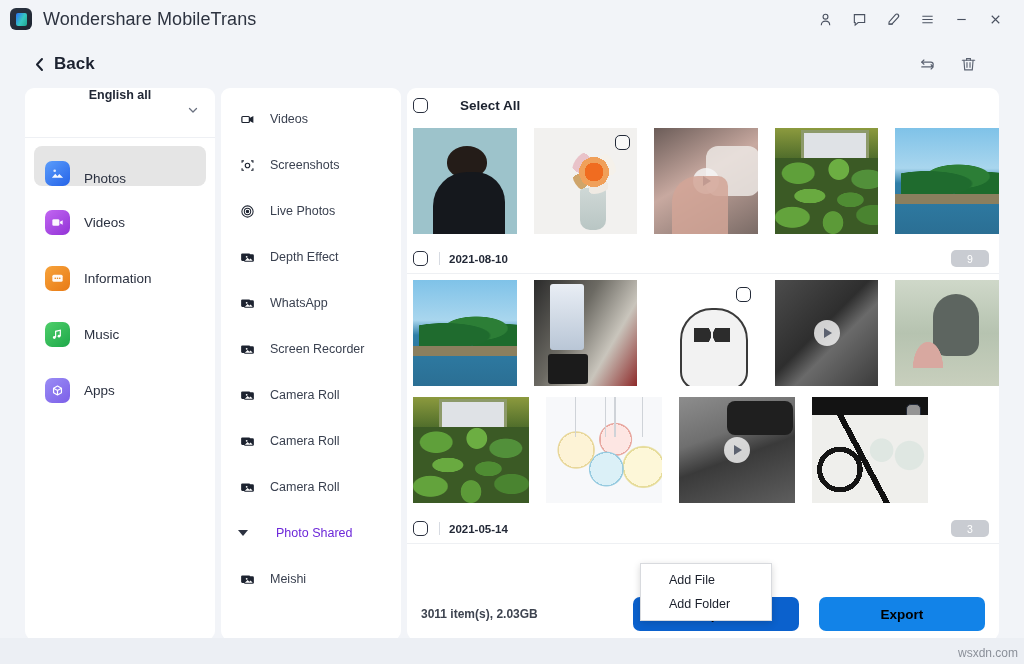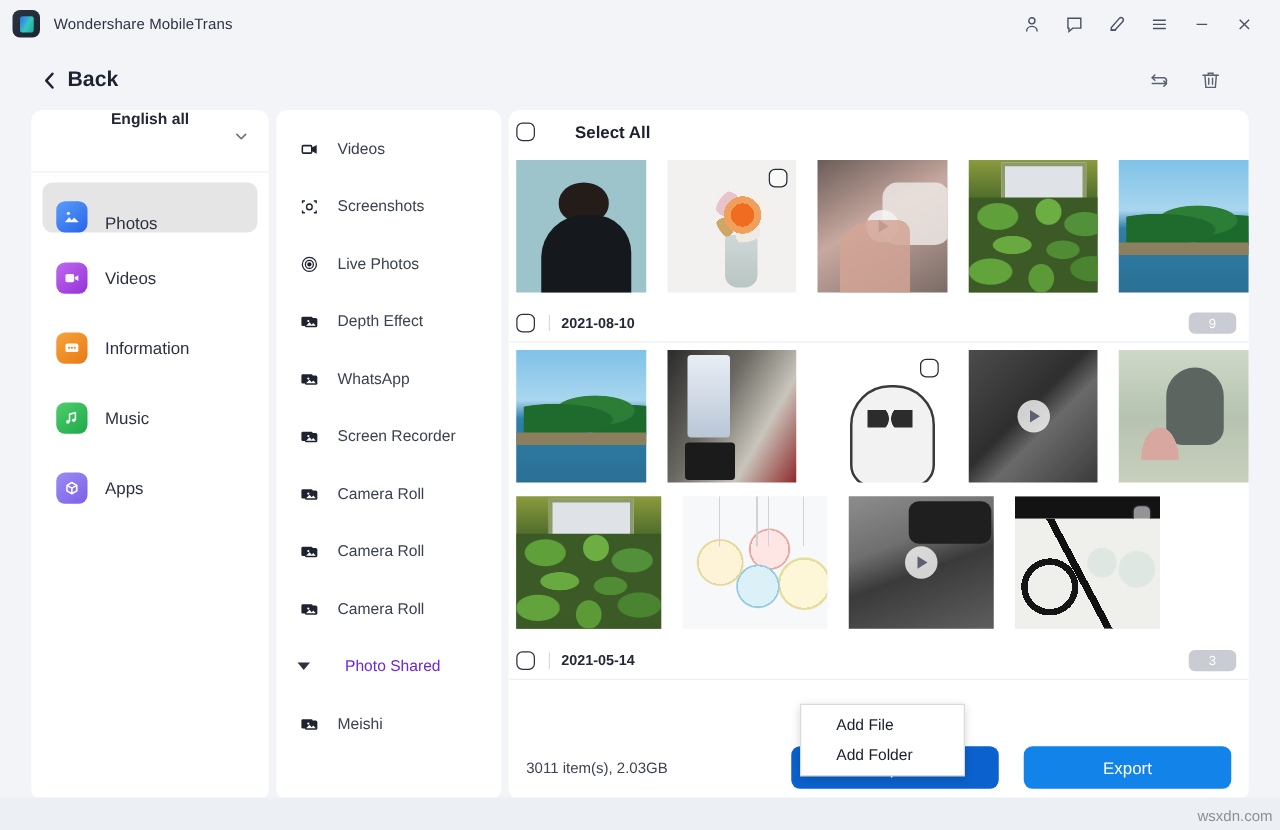--- a/index.html
+++ b/index.html
@@ -20,21 +20,21 @@
   .app-logo {
     width: 22px; height: 22px; margin-left: 10px; border-radius: 6px;
     background: linear-gradient(140deg,#2c3442 0%,#1d2430 100%);
     display: flex; align-items: center; justify-content: center;
   }
   .app-logo .inner {
     width: 11px; height: 13px; border-radius: 2px;
     background: linear-gradient(120deg,#2a6ff5 0%,#36c7c0 55%,#1fa58f 100%);
   }
   .app-title {
-    margin-left: 11px; font-size: 12px; color: #2d3340; letter-spacing: .1px; text-align: right;
+    margin-left: 11px; font-size: 18px; color: #2d3340; letter-spacing: .1px; text-align: right;
   }
   .tb-right { margin-left: auto; display: flex; align-items: center; height: 38px; }
   .tb-btn {
     width: 34px; height: 34px; display: flex; align-items: center; justify-content: center;
     color: #4a5160; cursor: default;
   }
   .tb-btn svg { display: block; }
 
   
   .backrow {
@@ -235,25 +235,25 @@
       background:
         linear-gradient(62deg, transparent 44%, #111 44% 48%, transparent 48%),
         radial-gradient(circle at 24% 62%, transparent 0 17%, #151515 17% 22%, transparent 22%),
         radial-gradient(circle at 60% 40%, #dfe7e2 0 13%, transparent 14%),
         radial-gradient(circle at 84% 46%, #dfe7e2 0 13%, transparent 14%),
         #efefec; }
 
   
   .footer {
     position: absolute; left: 0; bottom: 0; width: 592px; height: 52px;
-    display: flex; align-items: center; padding: 0 14px;
+    display: flex; align-items: center; padding: 0 14px; font-weight: bold;
   }
   .footer .meta { font-size: 12px; color: #3d434f; }
   .btn {
-    height: 34px; border-radius: 7px; color: #ffffff; font-size: 13.5px;
+    height: 34px; border-radius: 7px; color: #000000; font-size: 13.5px;
     display: flex; align-items: center; justify-content: center; cursor: default;
   }
   .btn-import { width: 166px; background: #0b61cd; margin-left: auto; }
   .btn-export { width: 166px; background: #1283e8; margin-left: 20px; }
 
   
   .ctx-menu {
     position: absolute; left: 640px; top: 563px; width: 132px;
     background: #fff; border: 1px solid #d8dade;
     box-shadow: 0 2px 7px rgba(0,0,0,.16); z-index: 40; padding: 4px 0;

